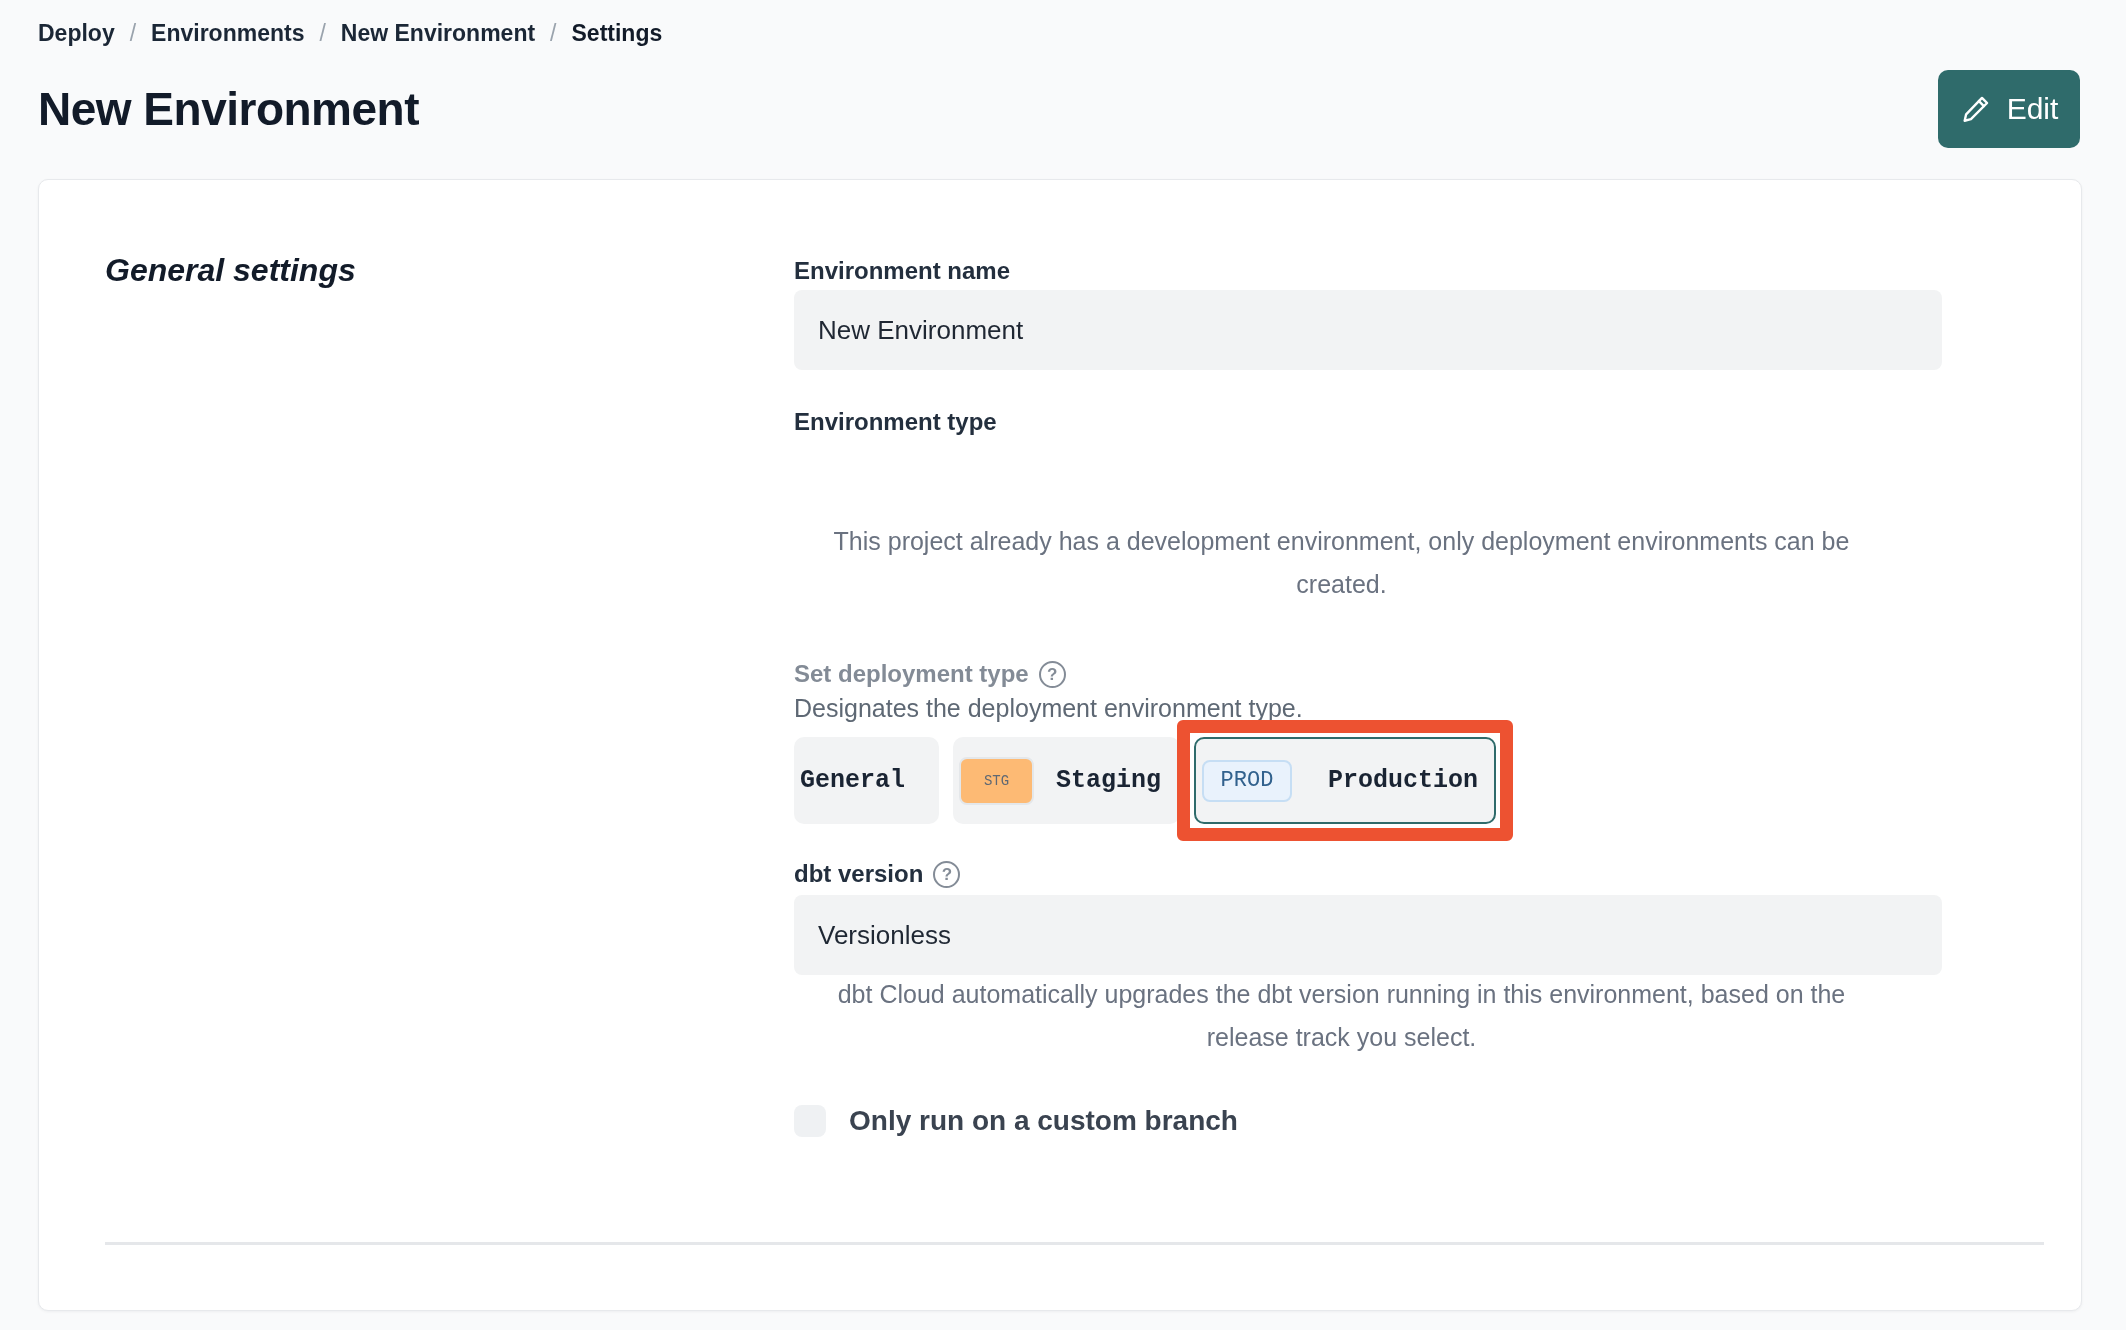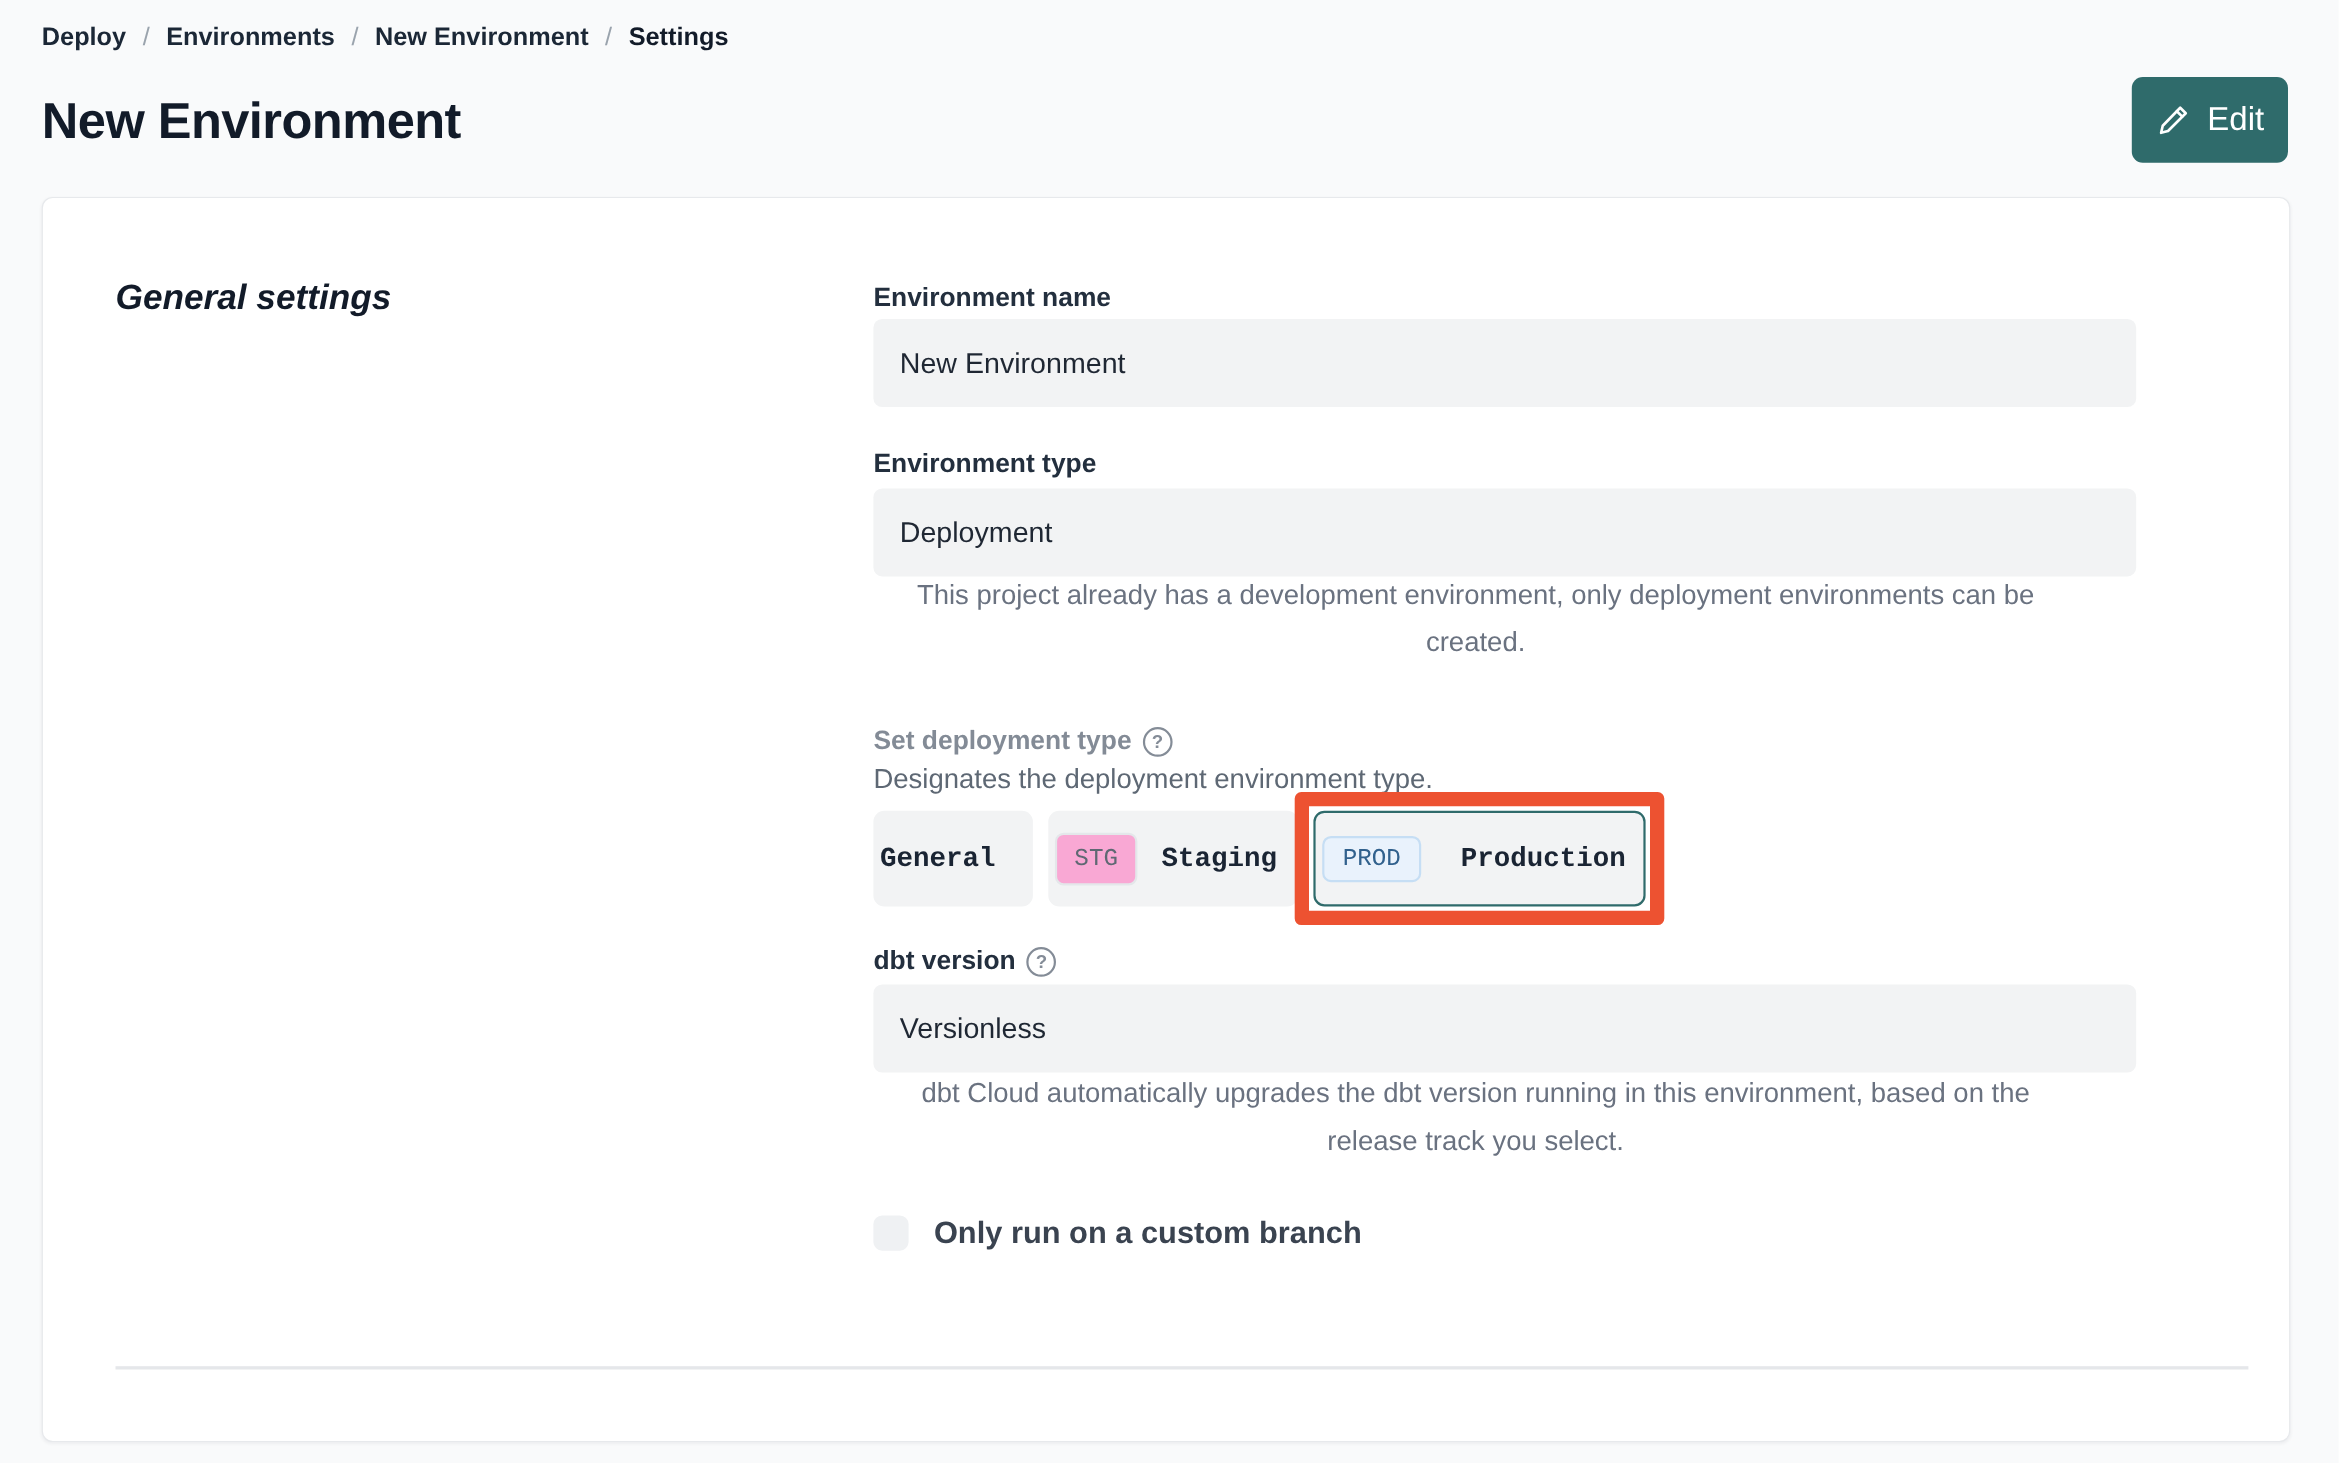--- a/index.html
+++ b/index.html
@@ -73,21 +73,21 @@
     height:87px;border:none;border-radius:10px;background:var(--input-bg);
     display:flex;align-items:center;
     font-family:Liberation Mono, monospace;font-size:25px;font-weight:700;color:#1A2433;cursor:pointer;
   }
   .type-btn .tag{
     display:inline-flex;align-items:center;justify-content:center;
     border-radius:8px;font-weight:400;
   }
   .type-btn.general{width:145px;}
   .type-btn.staging{width:227px;gap:22px;}
-  .tag.stg{width:75px;height:48px;background:#f9a8d4;border:2px solid #E4E7EA;color:#5F6873;font-size:22px;}
+  .tag.stg{width:75px;height:48px;background:#fdba74;border:2px solid #E4E7EA;color:#5F6873;font-size:14px;}
   .type-btn.production{width:302px;gap:36px;background:#F2F3F4;border:2px solid var(--teal);}
   .tag.prod{width:90px;height:42px;background:var(--prod-bg);border:2px solid var(--prod-border);color:var(--prod-text);font-size:22px;}
   .annotation-box{
     position:absolute;left:383px;top:-17px;width:336px;height:121px;
     border:13px solid var(--orange);border-radius:6px;pointer-events:none;z-index:5;
   }
 
   .check-row{display:flex;align-items:center;gap:23px;height:32px;}
   .checkbox{width:32px;height:32px;background:#EFF1F3;border-radius:8px;cursor:pointer;flex:none;}
   .check-label{font-size:28px;font-weight:700;color:#3A4350;}
@@ -130,23 +130,20 @@
       <div class="f-label" style="top:77px">
         <span>Environment name</span>
       </div>
       <div class="f-input" style="top:110px">
         <span>New Environment</span>
       </div>
 
       <div class="f-label" style="top:228px">
         <span>Environment type</span>
       </div>
-      <div class="f-input" style="top:264px">
-        <span>Deployment</span>
-      </div>
       <p class="f-help" style="top:340px;margin:0">This project already has a development environment, only deployment environments can be created.</p>
 
       <div class="f-label muted" style="top:468px">
         <span>Set deployment type</span>
         <span class="help-icon">?</span>
       </div>
       <p class="f-desc" style="top:514px;margin:0">Designates the deployment environment type.</p>
 
       <div class="btn-row" style="top:557px">
         <div class="annotation-box"></div>

